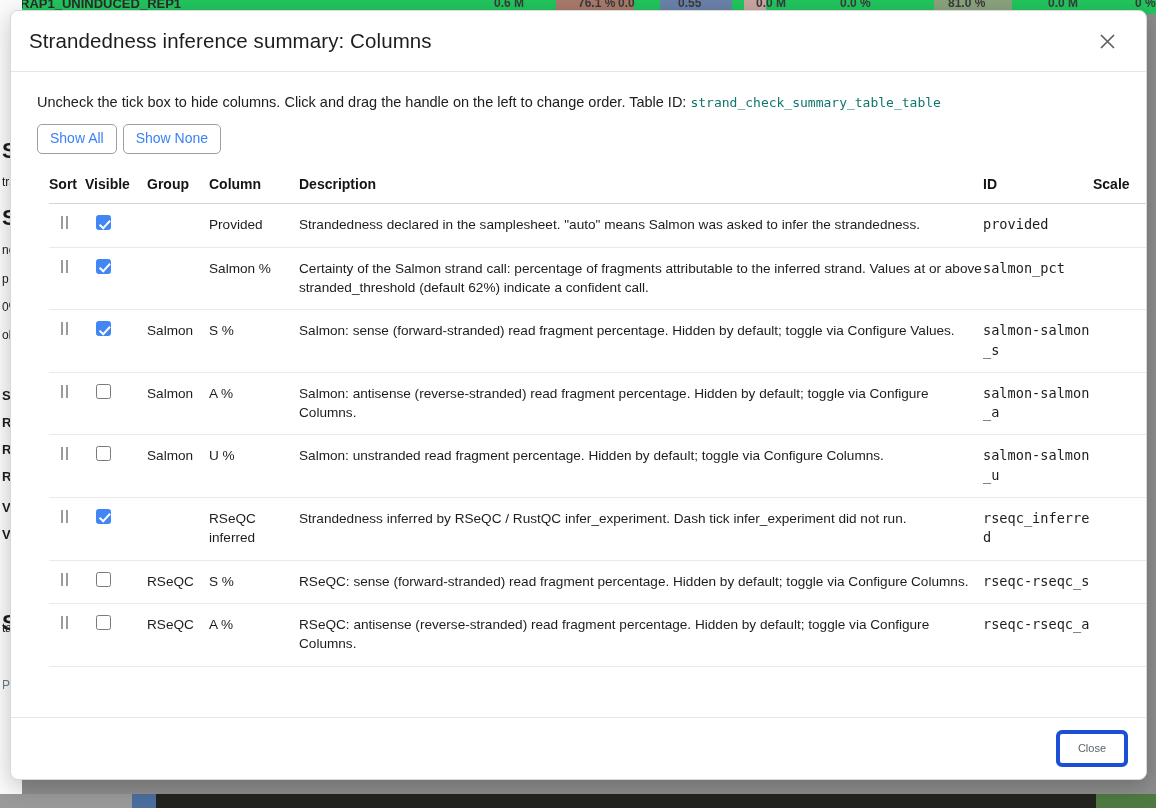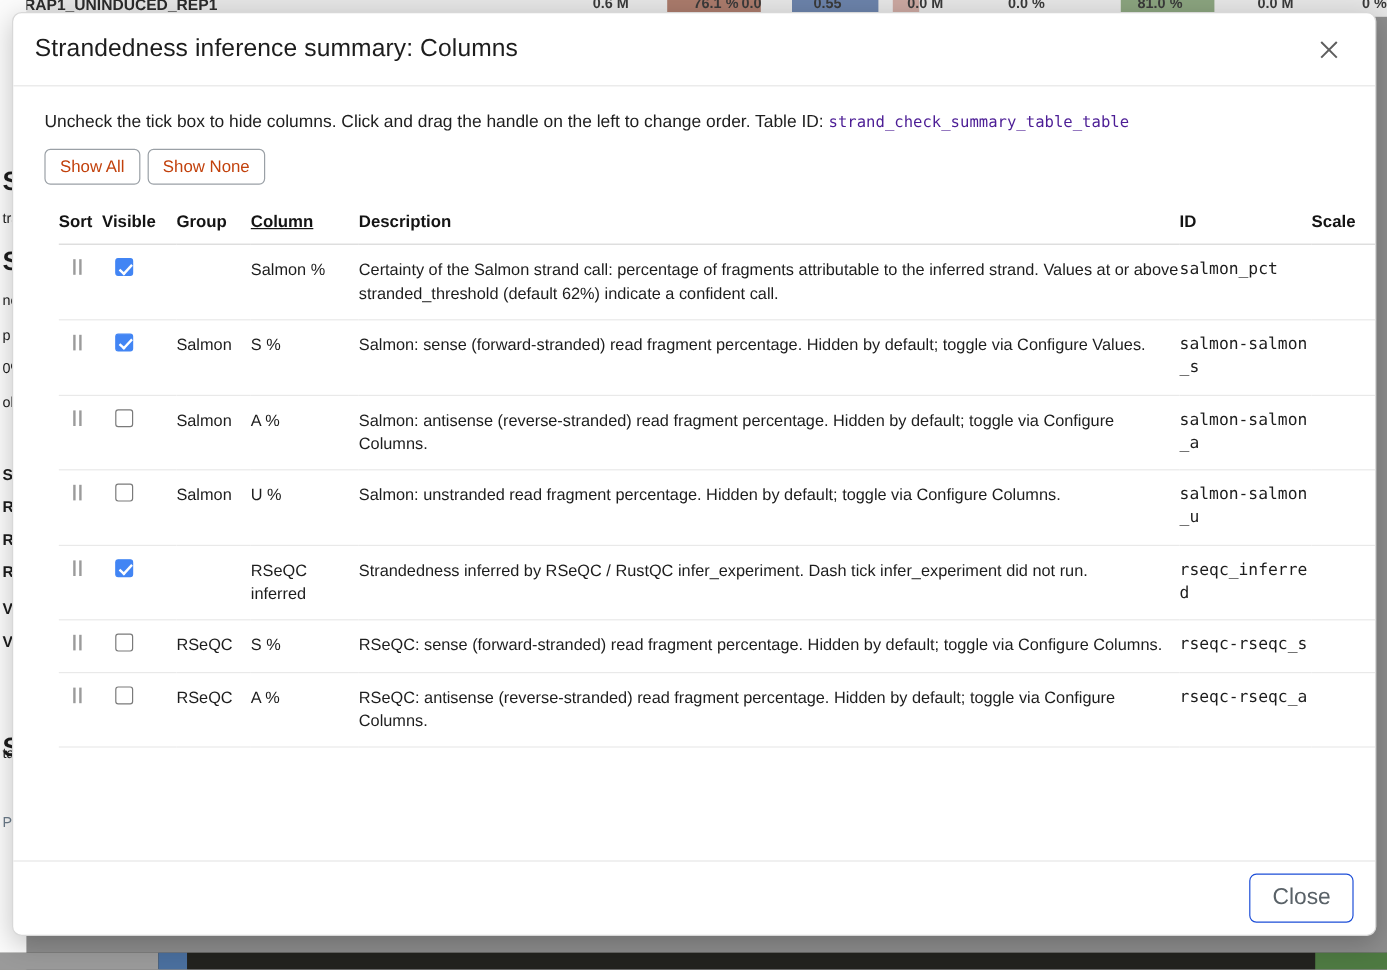--- a/index.html
+++ b/index.html
@@ -11,21 +11,21 @@
   }
 
   
   #backdrop {
     position: absolute; inset: 0;
     background: #8d8d8d;
     overflow: hidden;
   }
   .bg-topbar {
     position: absolute; left: 0; top: 0; width: 1156px; height: 14px;
-    background: #e5e5e5;
+    background: #22c55e;
     color: #2b2b2b;
     font-weight: bold;
     font-size: 13px;
     overflow: hidden;
     white-space: nowrap;
   }
   .bg-topbar .lbl { position: absolute; left: 20px; top: -4px; }
   .bg-topbar .cell { position: absolute; top: -4px; font-weight: bold; font-size: 12px; color: #3a3a3a; }
   .bg-chip { position: absolute; top: 0; height: 14px; }
 
@@ -89,28 +89,28 @@
   }
 
   .hint {
     font-size: 14.5px;
     color: #202020;
     margin: 0 0 14px 8px;
   }
   .hint .mono {
     font-family: "DejaVu Sans Mono", "Liberation Mono", monospace;
     font-size: 13px;
-    color: #4c1d95;
+    color: #0f766e;
   }
 
   .btn-row { margin: 0 0 22px 8px; display: flex; gap: 6px; }
   .btn {
     font-family: "Liberation Sans", sans-serif;
     font-size: 14px;
-    color: #c2410c;
+    color: #3b82f6;
     background: #ffffff;
     border: 1px solid #9aa0a6;
     border-radius: 5px;
     padding: 6px 12px 7px 12px;
     cursor: pointer;
     line-height: 1.1;
   }
 
   table.cols {
     width: 1102px;
@@ -123,21 +123,21 @@
     font-weight: bold;
     color: #141414;
     text-align: left;
     padding: 0 0 11px 0;
     border-bottom: 1px solid #d6d6d6;
     vertical-align: bottom;
   }
   th.c-sort    { width: 36px; }
   th.c-visible { width: 62px; }
   th.c-group   { width: 62px; }
-  th.c-column  { width: 90px; text-decoration: underline; }
+  th.c-column  { width: 90px; }
   th.c-desc    { width: 684px; }
   th.c-id      { width: 110px; }
   th.c-scale   { width: 58px; text-align: right; padding-right: 2px; }
 
   table.cols tbody td {
     font-size: 13.6px;
     color: #1d1d1d;
     border-bottom: 1px solid #e9e9e9;
     vertical-align: top;
     padding: 11px 0 12px 0;
@@ -198,24 +198,24 @@
 
   .modal-footer {
     flex: 0 0 62px;
     border-top: 1px solid #e6e6e6;
     display: flex;
     align-items: center;
     justify-content: flex-end;
     padding-right: 18px;
   }
   .btn-close {
-    font-size: 19px;
+    font-size: 11px;
     color: #5a6268;
     background: #fff;
-    border: 1px solid #1d4ed8;
+    border: 4px solid #1d4ed8;
     border-radius: 6px;
     padding: 8px 18px 9px 18px;
     cursor: pointer;
   }
 </style>
 </head>
 <body>
 
 <div id="backdrop">
   <div class="bg-topbar">
@@ -295,20 +295,29 @@
           <th class="c-desc">Description</th>
           <th class="c-id">ID</th>
           <th class="c-scale">Scale</th>
         </tr>
       </thead>
       <tbody id="rows-body">
           <tr>
             <td class="t-sort"><span class="handle"><i></i><i></i></span></td>
             <td class="t-visible"><input type="checkbox" class="cbox" checked="" style=""></td>
             <td class="t-group"></td>
+            <td class="t-column">Provided</td>
+            <td class="t-desc">Strandedness declared in the samplesheet. "auto" means Salmon was asked to infer the strandedness.</td>
+            <td class="t-id">provided</td>
+            <td class="t-scale"></td>
+          </tr>
+          <tr>
+            <td class="t-sort"><span class="handle"><i></i><i></i></span></td>
+            <td class="t-visible"><input type="checkbox" class="cbox" checked="" style=""></td>
+            <td class="t-group"></td>
             <td class="t-column">Salmon %</td>
             <td class="t-desc">Certainty of the Salmon strand call: percentage of fragments attributable to the inferred strand. Values at or above stranded_threshold (default 62%) indicate a confident call.</td>
             <td class="t-id">salmon_pct</td>
             <td class="t-scale"></td>
           </tr>
           <tr>
             <td class="t-sort"><span class="handle"><i></i><i></i></span></td>
             <td class="t-visible"><input type="checkbox" class="cbox" checked="" style=""></td>
             <td class="t-group">Salmon</td>
             <td class="t-column">S %</td>

